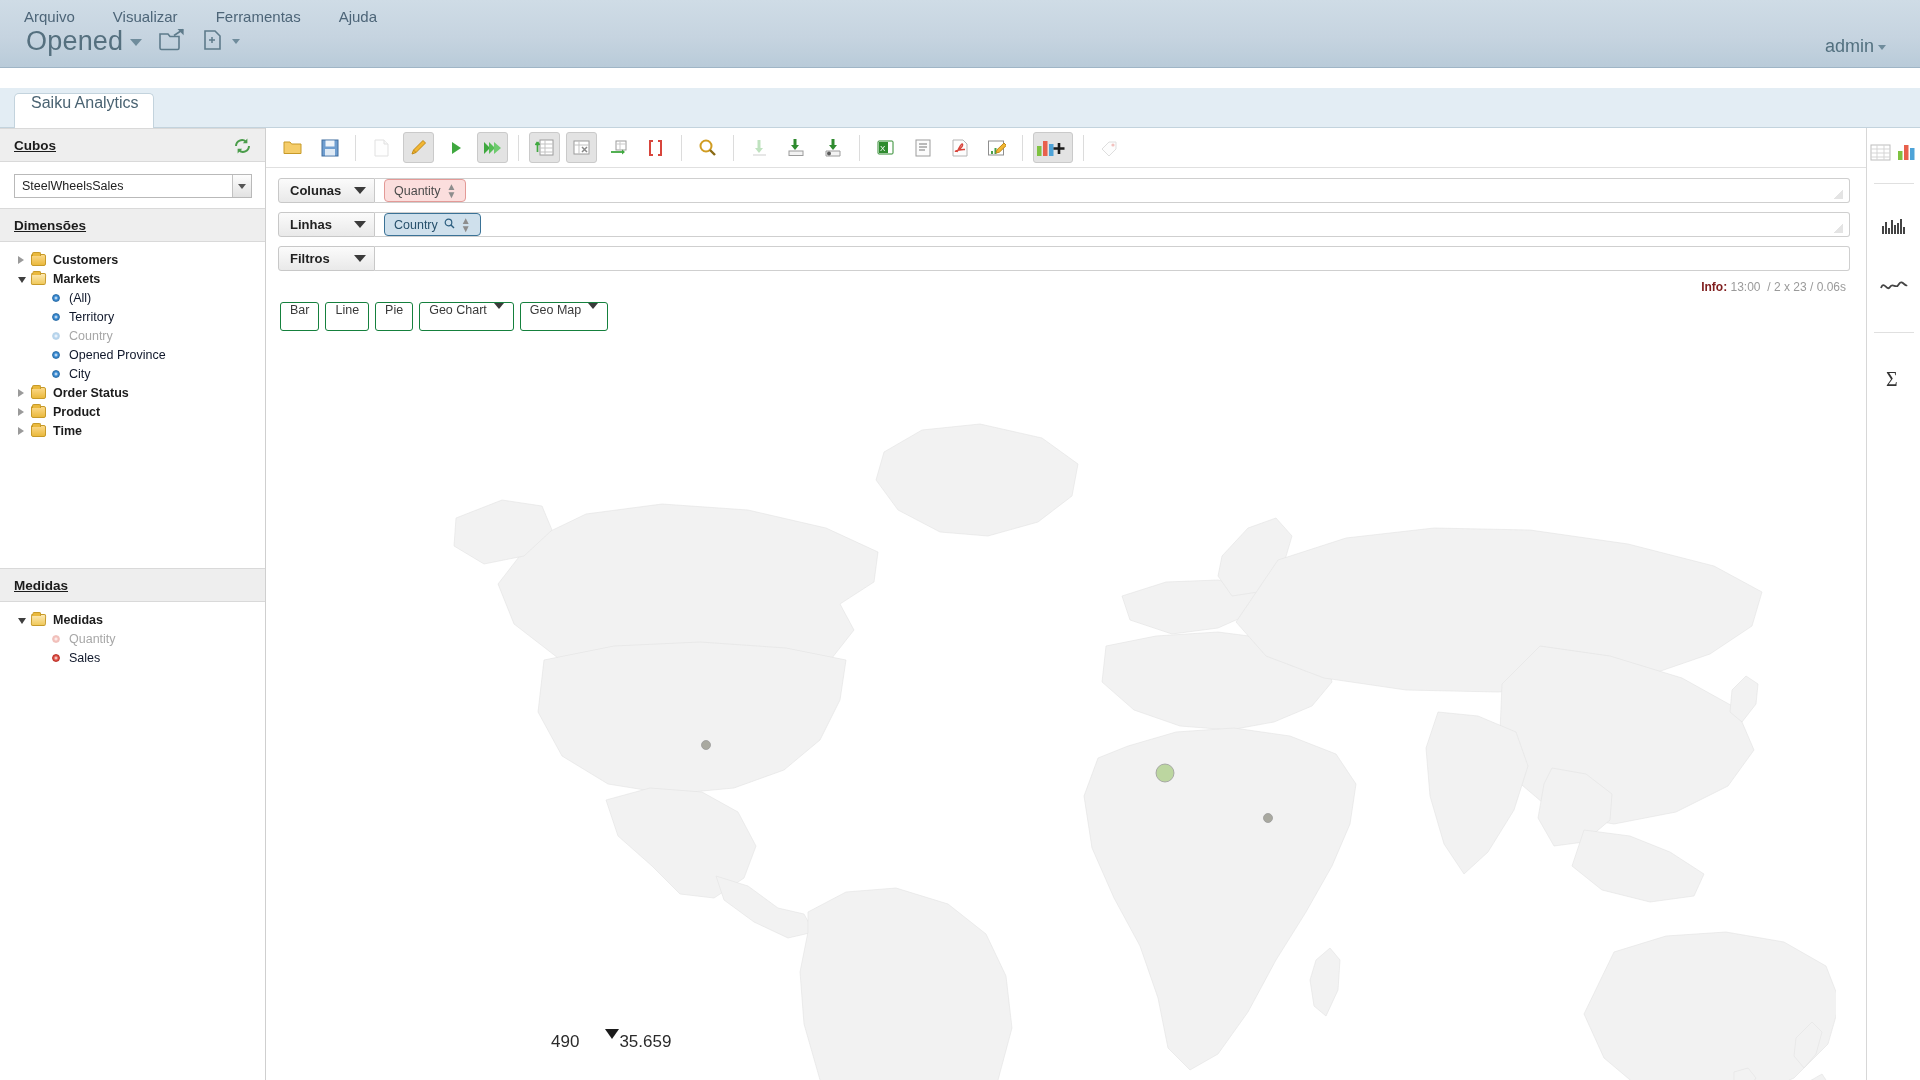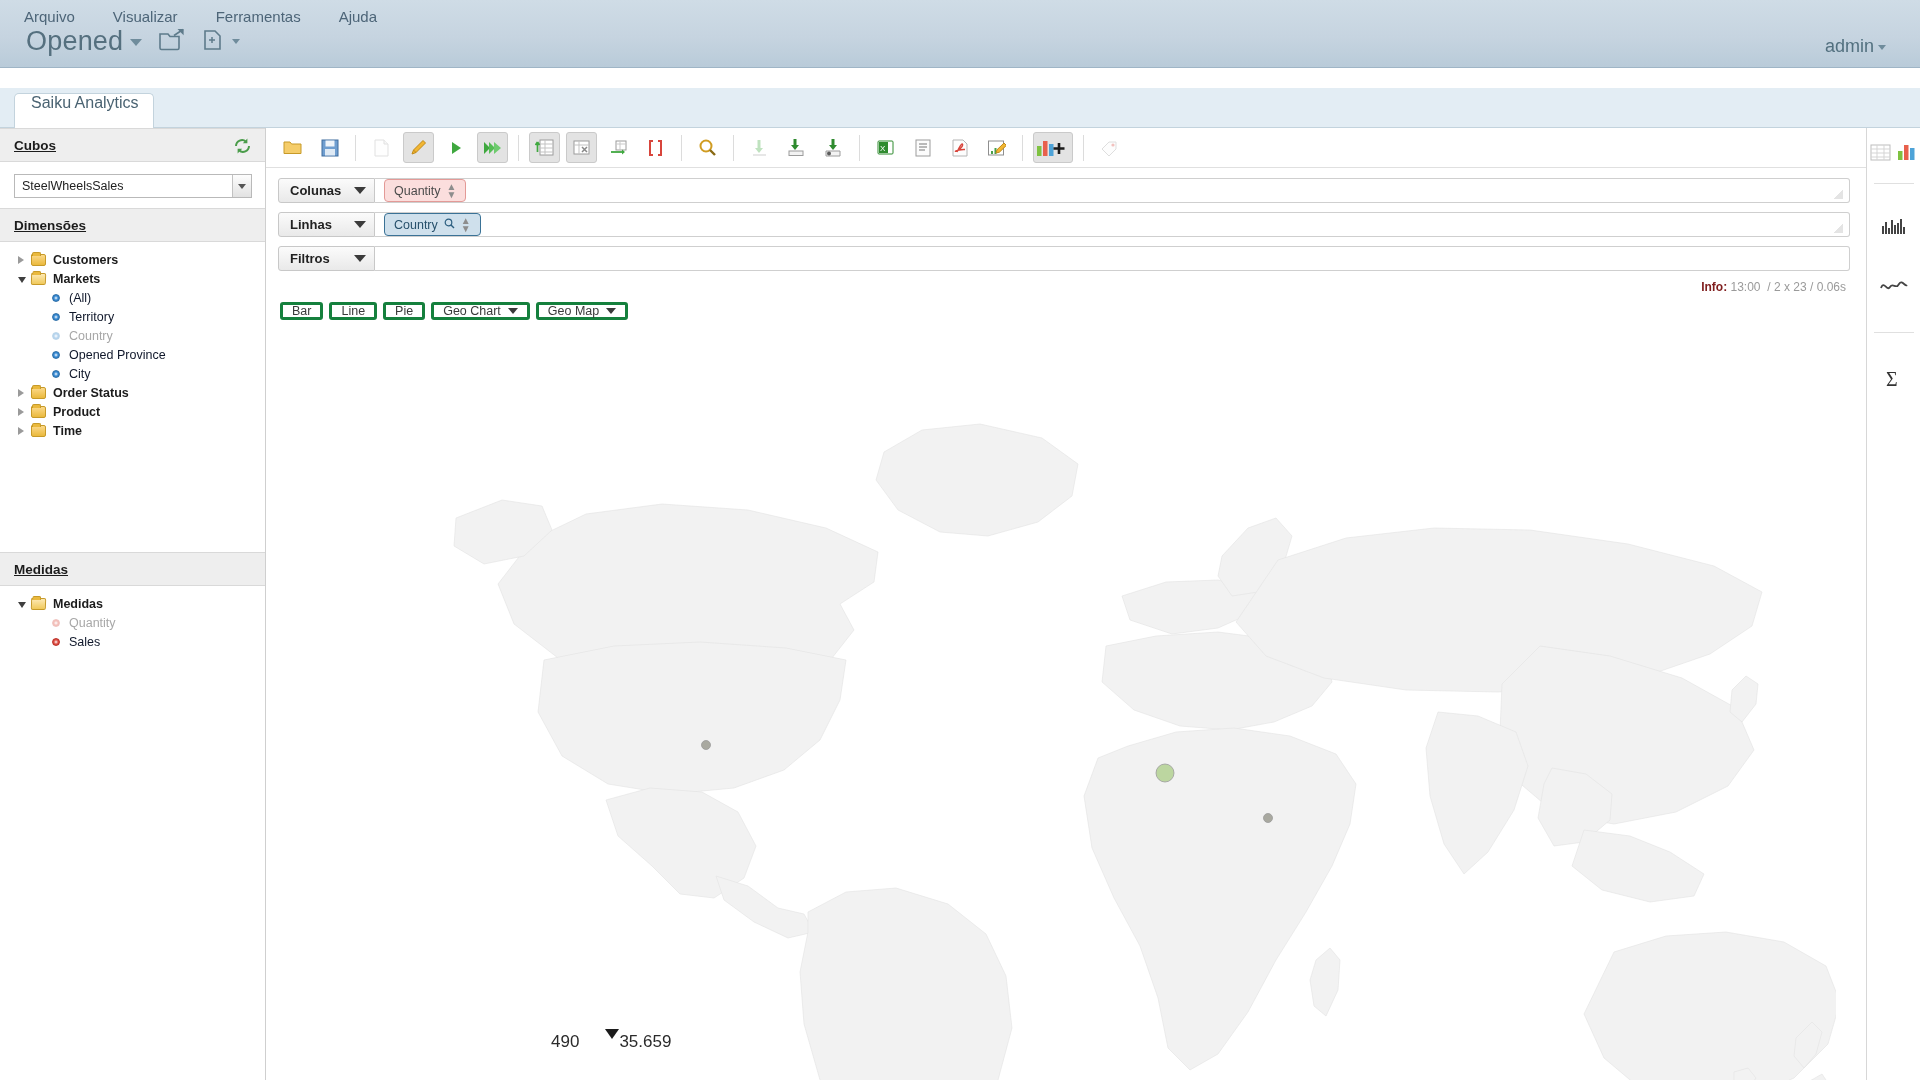--- a/index.html
+++ b/index.html
@@ -136,21 +136,21 @@
     background: radial-gradient(circle at 50% 50%, #ffffff 0%, #3f8fd6 45%, #1f6fb8 100%);
     border: 1px solid #2d6fa8;
   }
   .bullet.dim { background: radial-gradient(circle at 50% 50%,#fff 0%,#b9d6ef 50%,#a9cbe8 100%); border-color:#bcd6ea; }
   .bullet.red {
     background: radial-gradient(circle at 50% 50%, #ffffff 0%, #e05b52 45%, #cc2d22 100%);
     border: 1px solid #bb2e25;
   }
   .bullet.red.dim { background: radial-gradient(circle at 50% 50%,#fff 0%,#f4c2bd 50%,#eeb5af 100%); border-color:#f0c3be; }
   .leaf-dim { color: #a7a7a7; }
-  #measure-pane { position: absolute; left: 0; top: 424px; width: 265px; }
+  #measure-pane { position: absolute; left: 0; top: 440px; width: 265px; }
 
   
   #workarea {
     position: absolute; left: 266px; top: 128px; right: 54px; bottom: 0;
     background: #fff;
   }
   #toolbar {
     height: 40px; border-bottom: 1px solid #e0e0e0;
     display: flex; align-items: center; padding-left: 8px; gap: 0px;
   }
@@ -195,22 +195,22 @@
 
   #infoline {
     text-align: right; padding-right: 20px; margin-top: 3px;
     font-size: 12px; color: #9a9a9a;
   }
   #infoline b { color: #7f1d1d; text-align: center; }
 
   
   #charttypes { padding: 8px 0 0 14px; display: flex; gap: 6px; }
   .ctbtn {
-    height: 18px; border: 3px solid #15803d; background: #fff; border-radius: 3px;
-    font-size: 12.5px; color: #3a3a3a; display: flex; align-items: center;
+    height: 29px; border: 1px solid #15803d; background: #fff; border-radius: 3px;
+    font-size: 12.5px; color: #3a3a3a; display: flex; align-items: flex-start;
     padding: 0 9px; cursor: pointer; gap: 7px;
   }
   .ctbtn .cdn {
     width: 0; height: 0; border-left: 5px solid transparent;
     border-right: 5px solid transparent; border-top: 6px solid #3a3a3a;
   }
 
   
   #maparea {
     position: absolute; left: 0; right: 0; top: 232px; bottom: 0;

